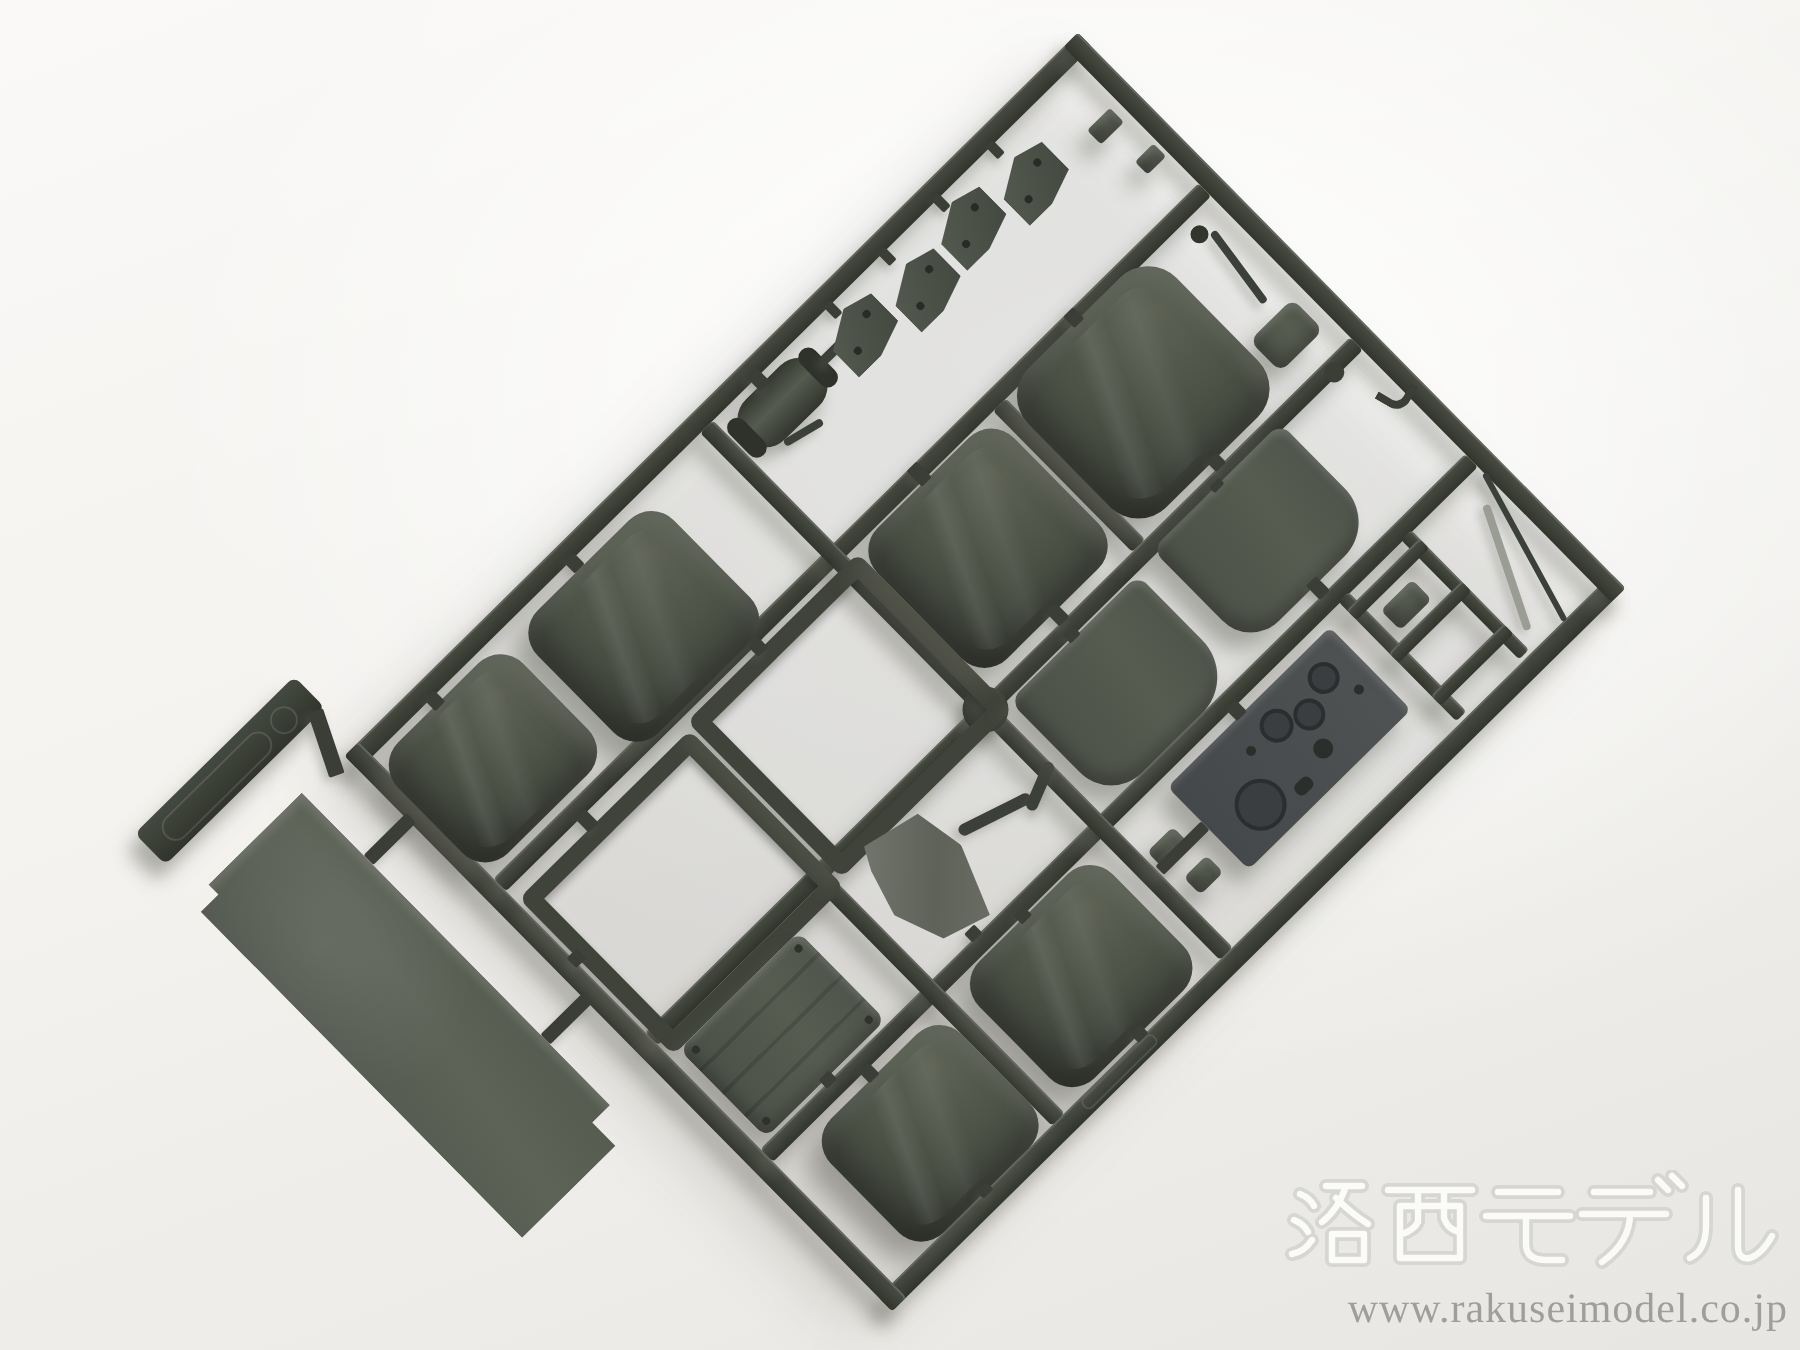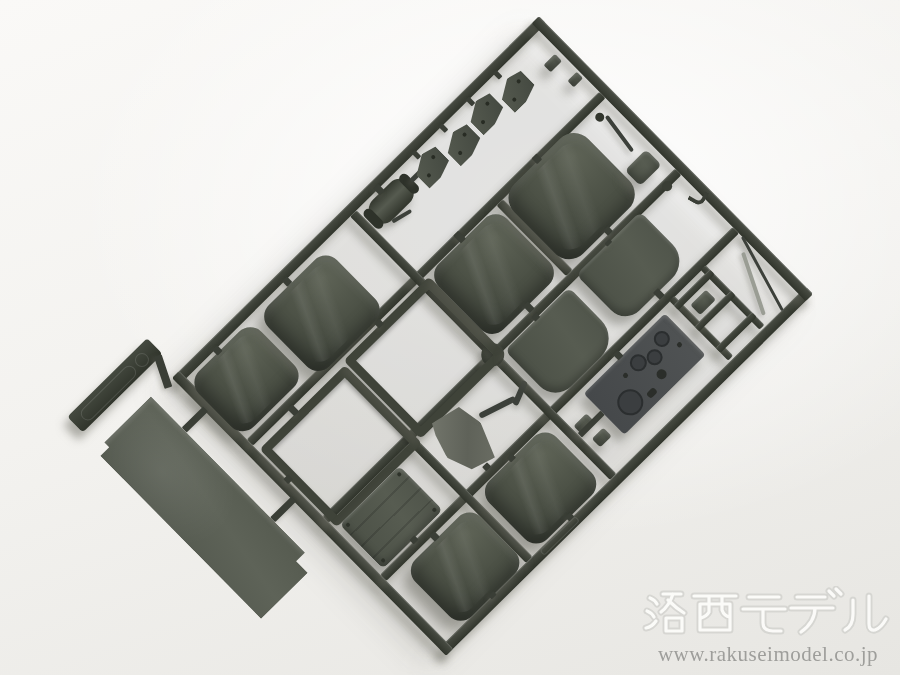--- a/index.html
+++ b/index.html
@@ -45,21 +45,21 @@
   .gauge{border-radius:50%;border:2px solid #2b2e2f;background:#3b3e40;}
   .dot{border-radius:50%;background:#2b2e2a;}
   .rivet{width:4px;height:4px;border-radius:50%;background:#2e322a;}
   .rod{background:#3c403a;border-radius:3px;box-shadow:-4px 1px 5px rgba(110,110,100,.35);}
   .tagbar{background:linear-gradient(180deg,#454a40,#30342b);border-radius:4px;
     box-shadow:-9px 3px 9px rgba(105,105,95,.5);}
   .emboss{border:1px solid rgba(255,255,255,.12);}
   .wm-outer{stroke:#d6d6d2;stroke-width:7;fill:none;stroke-linecap:round;stroke-linejoin:round;}
   .wm-inner{stroke:#fcfcfa;stroke-width:3.2;fill:none;stroke-linecap:round;stroke-linejoin:round;}
   .wm-url{font-family:"Liberation Serif",serif;font-size:21px;letter-spacing:.5px;
-    color:#9b9b98;text-align:center;margin-top:0;}
+    color:#9b9b98;text-align:right;margin-top:0;}
   .sr{position:absolute;width:1px;height:1px;overflow:hidden;opacity:0;}
 </style>
 </head>
 <body>
 
 <div class="stage">
 
   <div class="sprue-shadow"></div>
 
   <div class="sprue">

